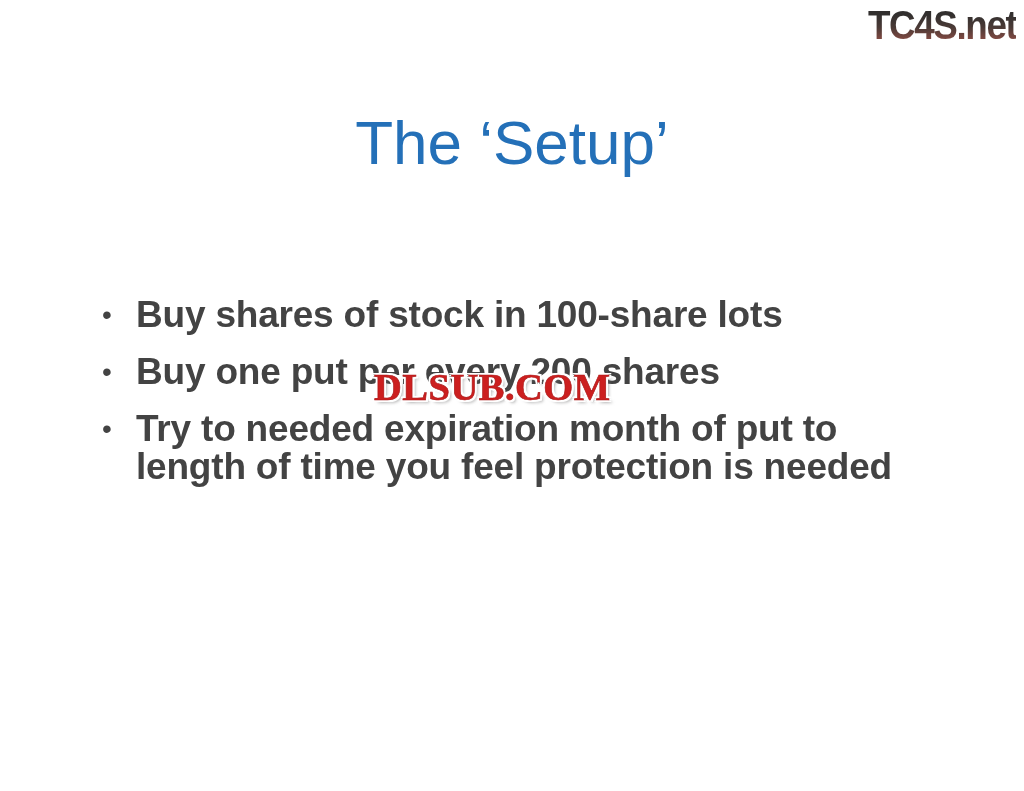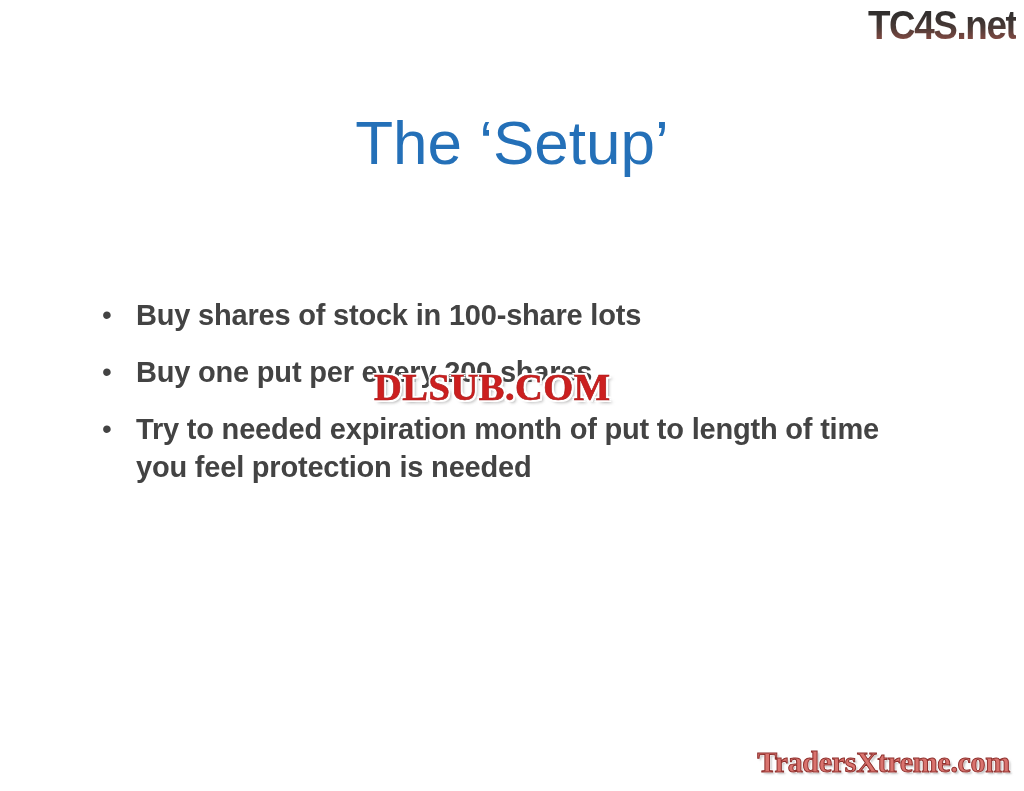--- a/index.html
+++ b/index.html
@@ -80,21 +80,21 @@
     line-height: 38px;
     color: #434343;
     text-align: left;
     padding-left: 2px;
     box-sizing: border-box;
   }
   .bullet-text {
     flex: 1 1 auto;
     font-family: "Liberation Sans", sans-serif;
     font-weight: bold;
-    font-size: 29px;
+    font-size: 37px;
     line-height: 38px;
     color: #434343;
     letter-spacing: -0.2px;
   }
   .bullet-text.wide {
     max-width: 760px;
   }
 
   
   #watermark {
@@ -166,15 +166,14 @@
 
     <div class="bullet-row">
       <div class="bullet-marker">•</div>
       <div class="bullet-text wide">Try to needed expiration month of put to length of time you feel protection is needed</div>
     </div>
 
   </div>
 
   <div id="watermark">DLSUB.COM</div>
 
-  <div id="brand-logo-bottom">TradersXtreme.com</div>
 
 </div>
 
 </body></html>

